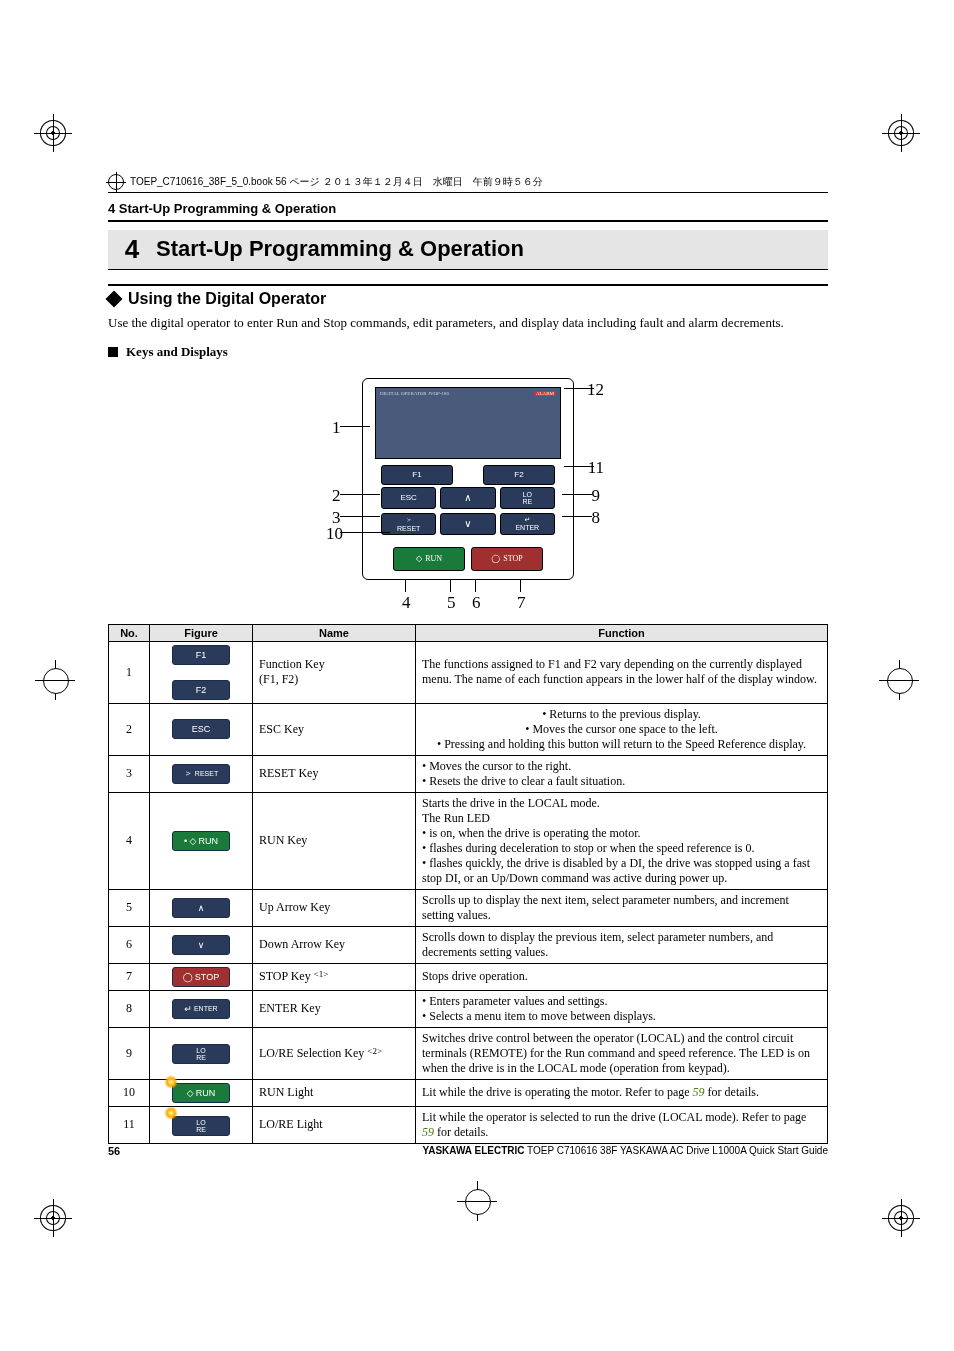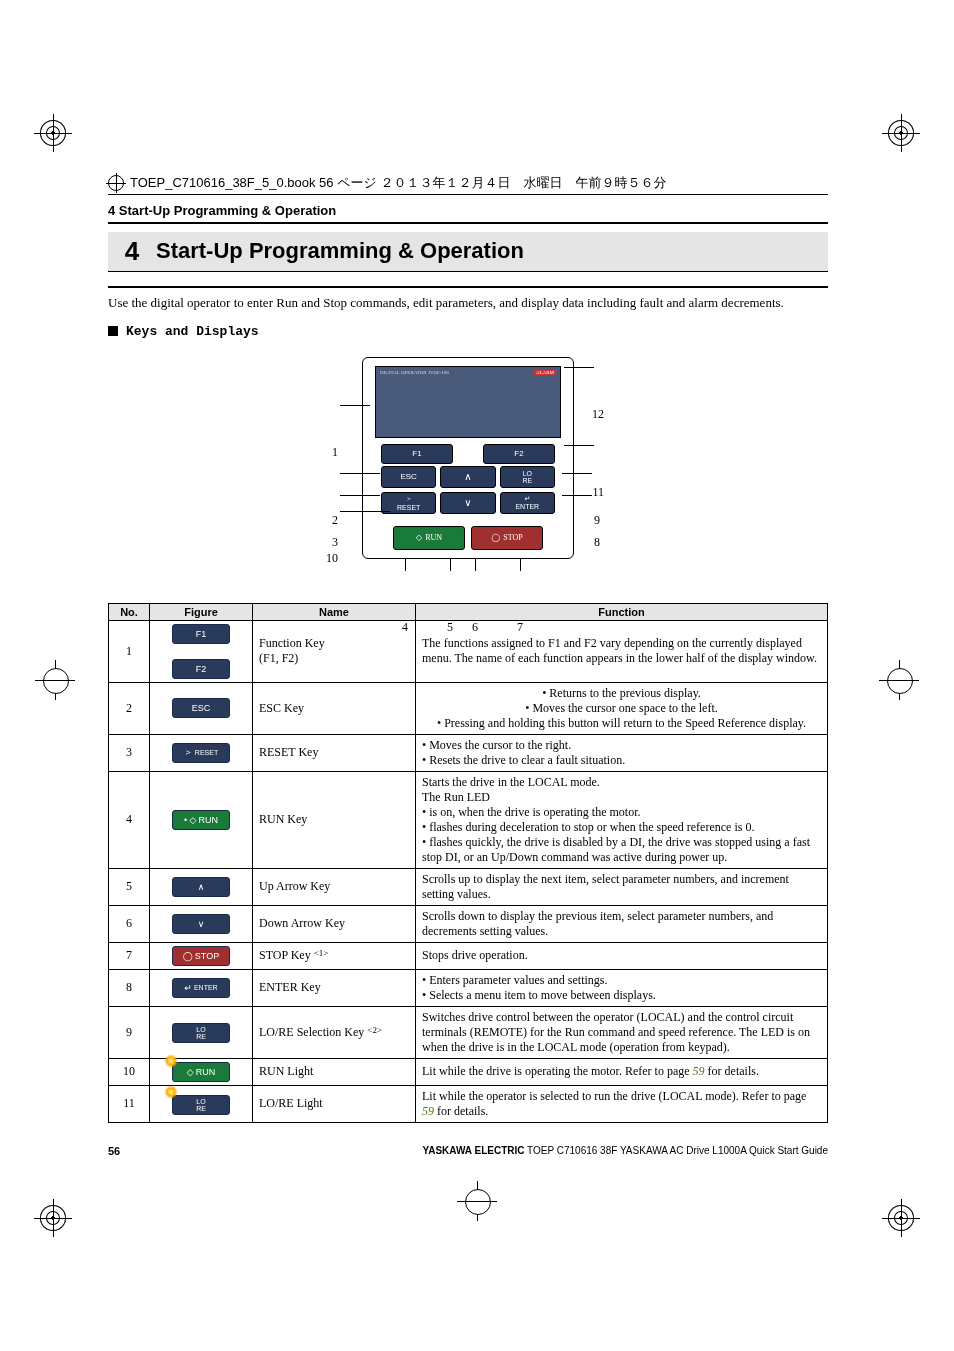--- a/index.html
+++ b/index.html
@@ -48,21 +48,21 @@
   .cross-r { right:35px; top:660px; }
   .cross-b { left:457px; bottom:130px; }
 
   .content {
     position: absolute;
     left: 108px;
     top: 174px;
     width: 720px;
   }
   .bookline {
-    font-size: 13px;
+    font-size: 10px;
     font-family: sans-serif;
     margin-bottom: 2px;
     display:flex;
     align-items:center;
     gap:6px;
   }
   .bookline .ring { width:14px; height:14px; border:1px solid #000; border-radius:50%; display:inline-block; position:relative; }
   .bookline .ring::before { content:""; position:absolute; left:50%; top:-3px; width:1px; height:20px; background:#000;}
   .bookline .ring::after { content:""; position:absolute; top:50%; left:-3px; height:1px; width:20px; background:#000;}
   .hr { border-top:1px solid #000; margin-top:2px; }
@@ -107,21 +107,21 @@
   }
   .diamond {
     width:12px; height:12px; background:#000; transform:rotate(45deg);
   }
   .bodytext {
     font-size: 13px;
     margin-top:6px;
     line-height:1.35;
   }
   .sub2 {
-    font-family: Liberation Mono, monospace;
+    font-family: Liberation Serif, serif;
     font-weight: bold;
     font-size: 13px;
     margin-top:12px;
     display:flex;
     align-items:center;
     gap:8px;
   }
   .square { width:10px; height:10px; background:#000; }
 
   
@@ -148,21 +148,21 @@
   .op-fn-row { position:absolute; left:18px; top:86px; right:18px; height:18px; display:flex; justify-content:space-between; }
   .op-key { background:#2a3a5a; color:#fff; border:1px solid #000; border-radius:3px; font-size:8px; font-family:sans-serif; display:flex; align-items:center; justify-content:center; }
   .op-fn { width:70px; height:18px; }
   .op-grid { position:absolute; left:18px; top:108px; right:18px; display:grid; grid-template-columns:1fr 1fr 1fr; gap:4px; }
   .op-cell { height:20px; }
   .op-bottom { position:absolute; left:30px; right:30px; bottom:8px; display:flex; justify-content:space-between; }
   .op-run { width:70px; height:22px; background:#1a7a3a; border-radius:3px; border:1px solid #000; font-size:8px; color:#fff; display:flex; align-items:center; justify-content:center; gap:3px;}
   .op-stop { width:70px; height:22px; background:#a03030; border-radius:3px; border:1px solid #000; font-size:8px; color:#fff; display:flex; align-items:center; justify-content:center; gap:3px;}
   .op-arrow { font-size:10px; }
 
-  .callout-num { position:absolute; font-size:12px; font-family:serif;margin-top:48px; }
+  .callout-num { position:absolute; font-size:17px; font-family:serif; }
   .callout-line { position:absolute; background:#000; height:1px; }
 
   .figcap { font-family: Arial, sans-serif; font-weight:bold; font-size:11px; text-align:center; margin-top:10px; }
 
   
   table.keytable {
     border-collapse:collapse;
     width:100%;
     margin-top:10px;
     font-size:12px;
@@ -240,20 +240,24 @@
 
     <div class="running-head">4  Start-Up Programming &amp; Operation</div>
     <div class="rule2"></div>
 
     <div class="chapter-bar">
       <div class="chapter-num">4</div>
       <div class="chapter-title">Start-Up Programming &amp; Operation</div>
     </div>
 
     <div class="sub-rule"></div>
+    <div class="sub1">
+      <span class="diamond"></span>
+      <span>Using the Digital Operator</span>
+    </div>
     <div class="bodytext">Use the digital operator to enter Run and Stop commands, edit parameters, and display data including fault and alarm decrements.</div>
 
     <div class="sub2">
       <span class="square"></span>
       <span>Keys and Displays</span>
     </div>
 
     <div class="figwrap">
       <div style="position:relative; display:inline-block; padding:10px 70px 30px 70px;">
         <div class="operator">

